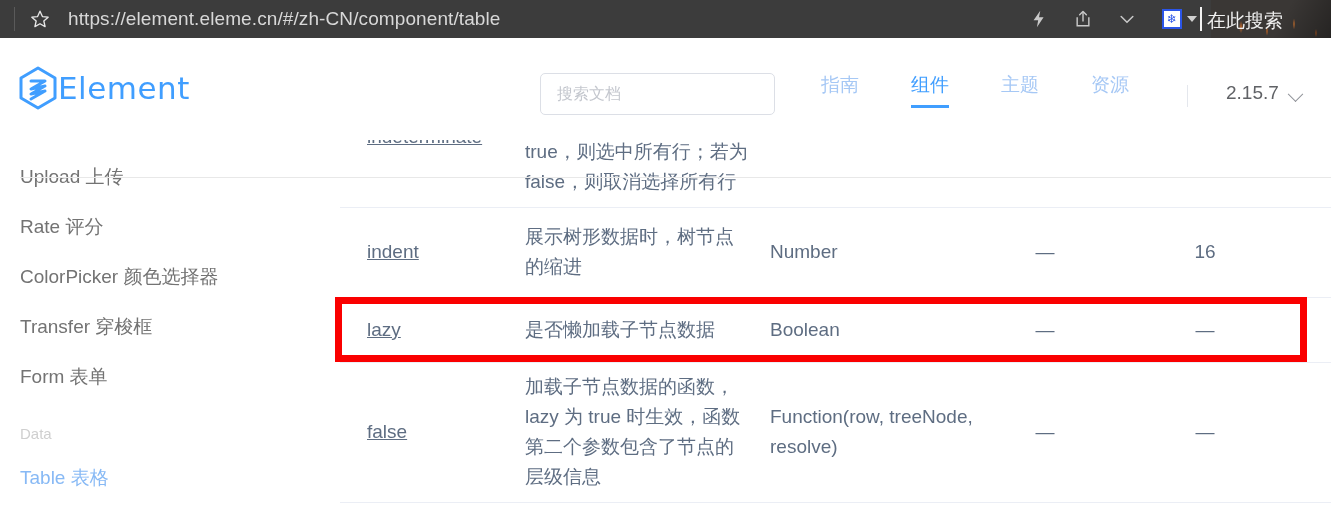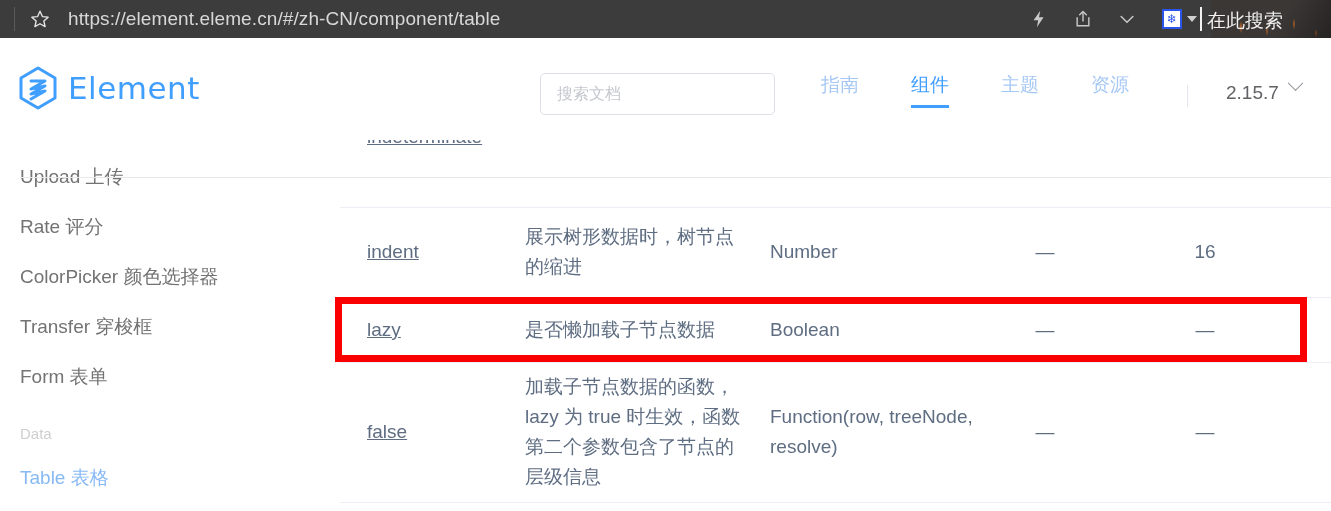--- a/index.html
+++ b/index.html
@@ -75,21 +75,21 @@
 
   
   .site-header {
     position: absolute; top: 38px; left: 0;
     width: 1331px; height: 102px;
     background: #fff;
     z-index: 6;
   }
   .logo-wrap {
     position: absolute; left: 18px; top: 28px;
-    display: flex; align-items: center; gap: 10px;
+    display: flex; align-items: center; 
   }
   .logo-text {
     font-size: 31px; color: #409EFF; letter-spacing: 0.5px;
     font-family: "DejaVu Sans", sans-serif;
   }
   .search-box {
     position: absolute; left: 540px; top: 35px;
     width: 235px; height: 42px;
     border: 1px solid #dcdfe6; border-radius: 5px;
     background: #fff;
@@ -118,21 +118,21 @@
     content: ""; position: absolute;
     left: 26px; right: 26px; bottom: 16px;
     height: 3px; background: #409EFF;
   }
   .nav-sep {
     position: absolute; left: 1187px; top: 47px;
     width: 1px; height: 22px; background: #e4e7ed;
   }
   .version {
     position: absolute; left: 1226px; top: 44px;
-    display: flex; align-items: flex-start; gap: 11px;
+    display: flex; align-items: flex-end; gap: 11px;
     font-size: 19px; color: #606266; cursor: pointer;
   }
   .version-caret {
     width: 11px; height: 11px;
     border-right: 1.6px solid #909399; border-bottom: 1.6px solid #909399;
     transform: rotate(45deg) translate(-3px,-3px);
   }
   .header-rule {
     position: absolute; left: 20px; top: 139px;
     width: 1311px; height: 1px; background: #e8e8e8;
@@ -267,20 +267,22 @@
   <div class="side-item" style="top:224px">Form 表单</div>
   <div class="side-group" style="top:285px">Data</div>
   <div class="side-item active" style="top:325px">Table 表格</div>
 </div>
 
 <div class="doc-area">
   <div class="doc-table">
 
     <div class="row" style="top:0px;height:82px">
       <div class="cell param" style="top:-4px">indeterminate</div>
+      <div class="cell desc" style="top:11px;white-space:pre-line">true，则选中所有行；若为
+false，则取消选择所有行</div>
       <div class="cell type" style="top:11px"></div>
       <div class="cell accepted" style="top:11px"></div>
       <div class="cell default" style="top:11px"></div>
     </div>
 
     <div class="row" style="top:82px;height:90px">
       <div class="cell param" style="top:29px">indent</div>
       <div class="cell type" style="top:29px">Number</div>
       <div class="cell desc" style="top:14px;white-space:pre-line">展示树形数据时，树节点
 的缩进</div>

